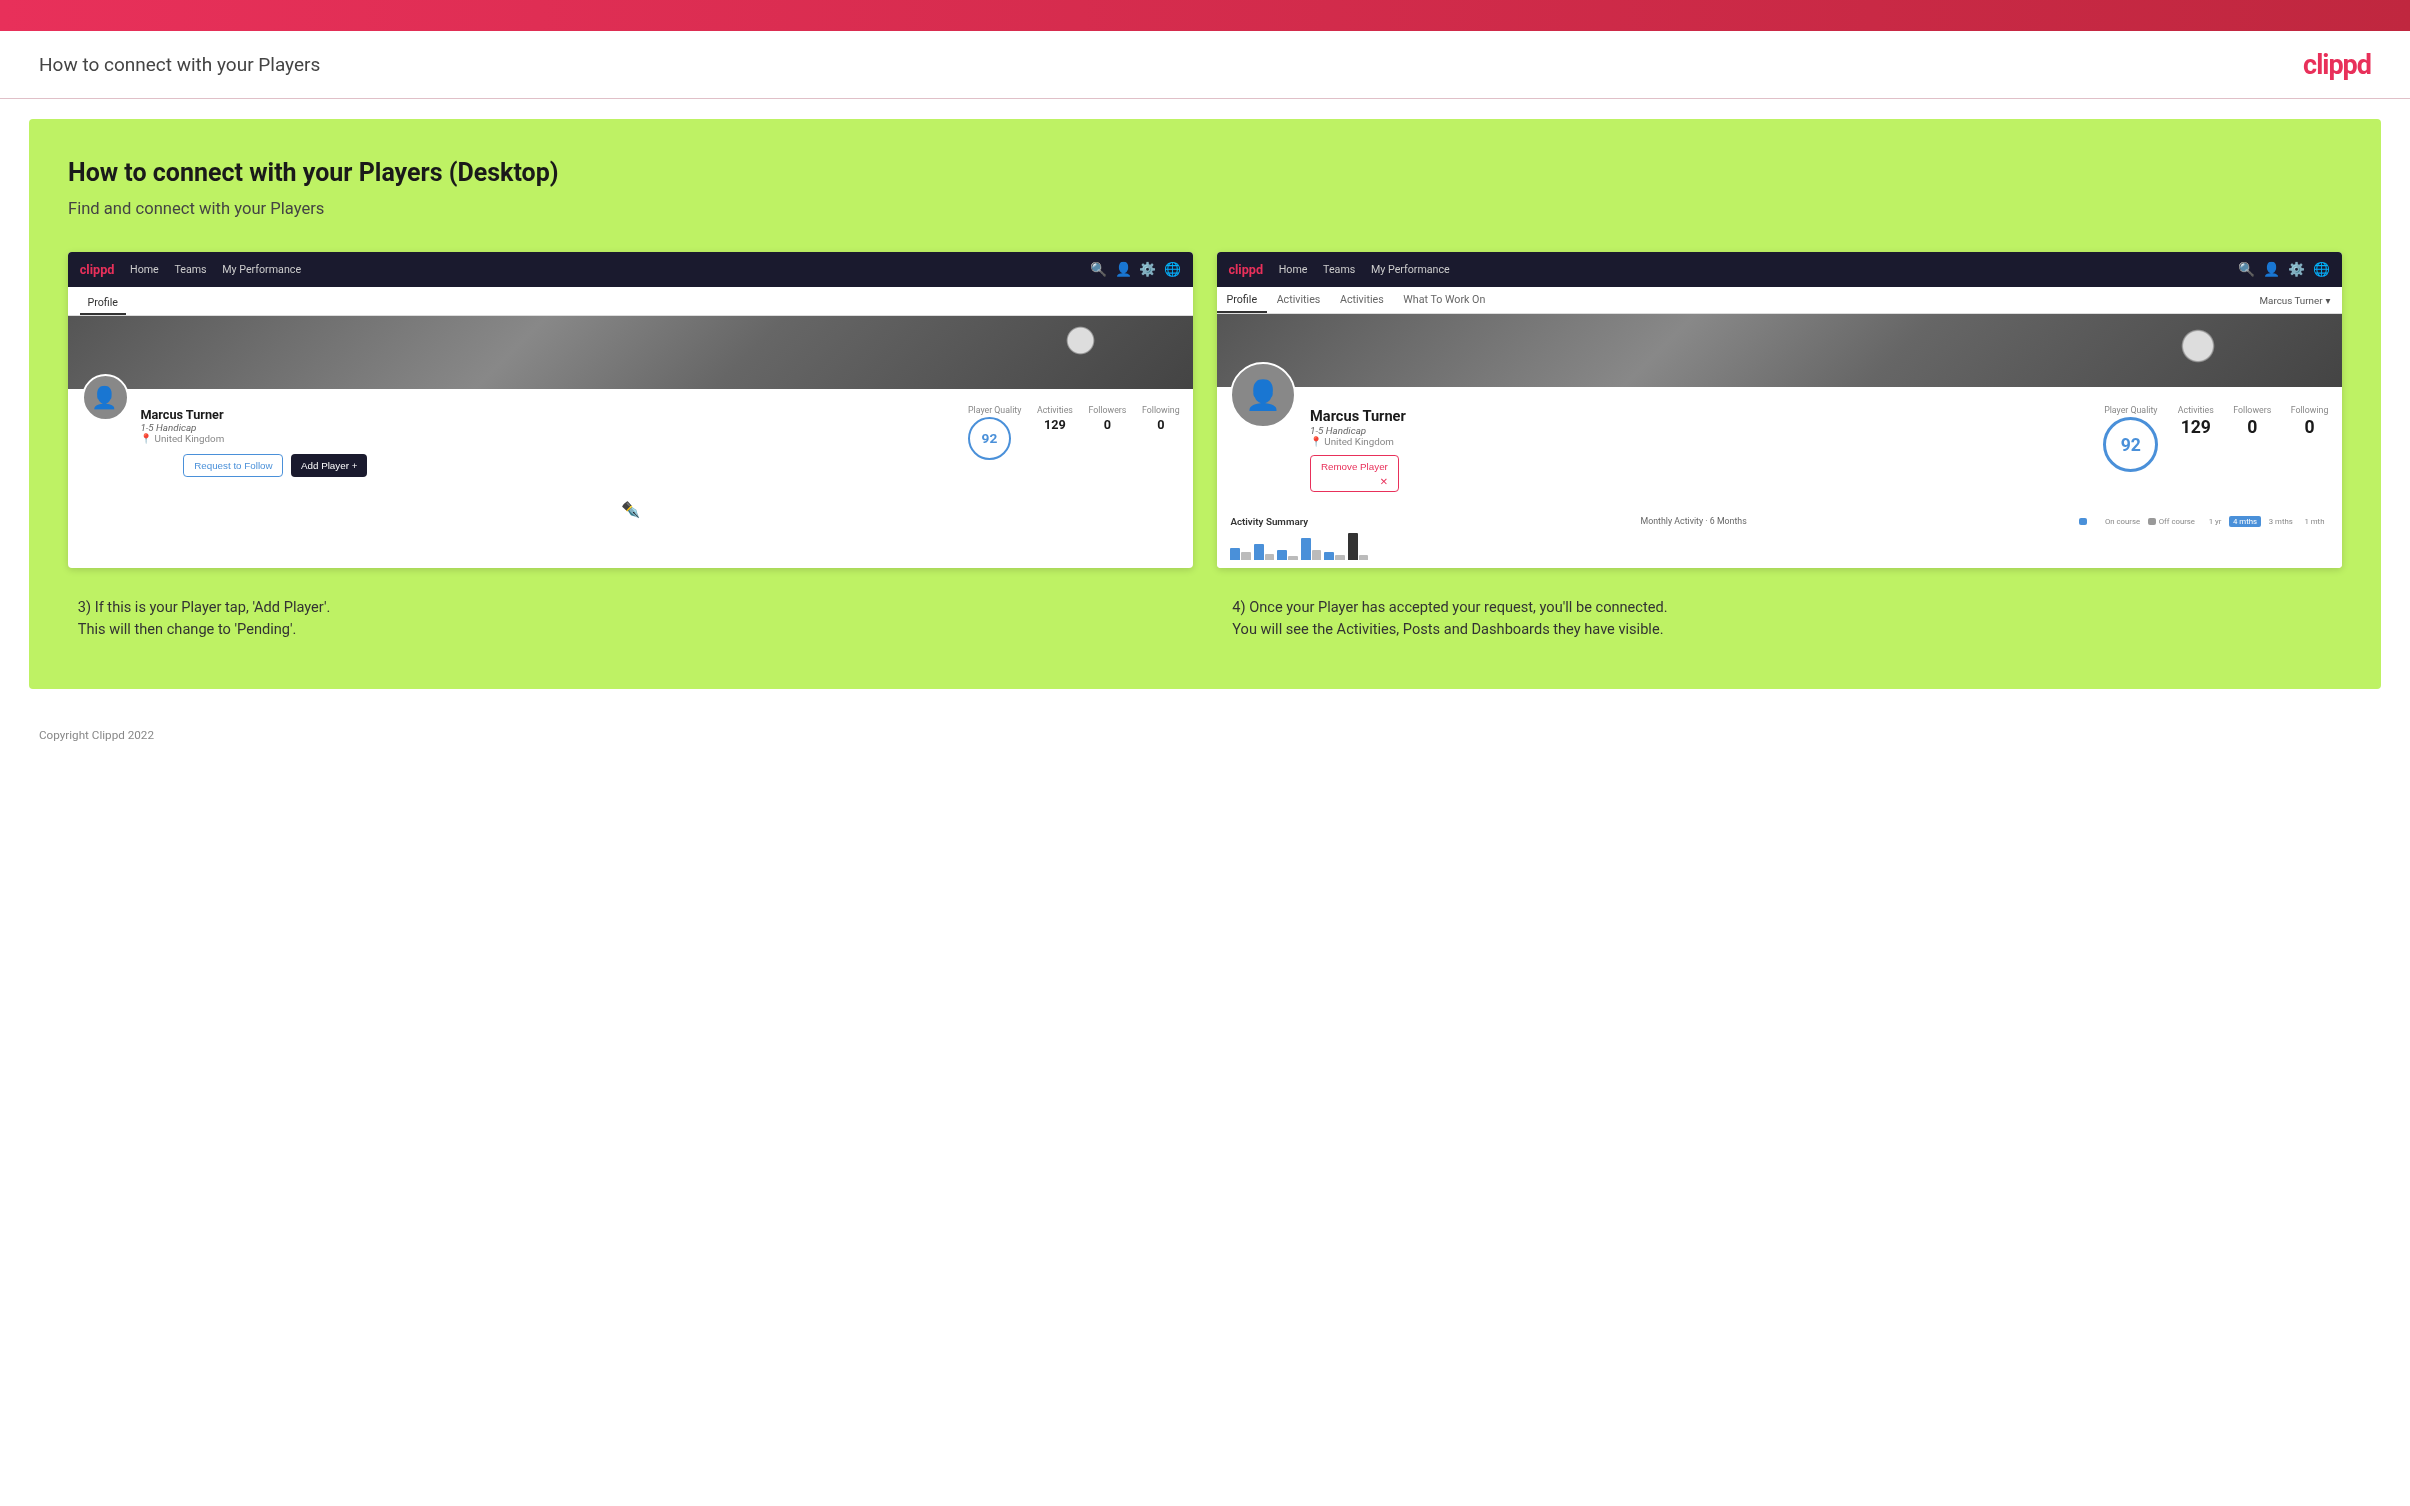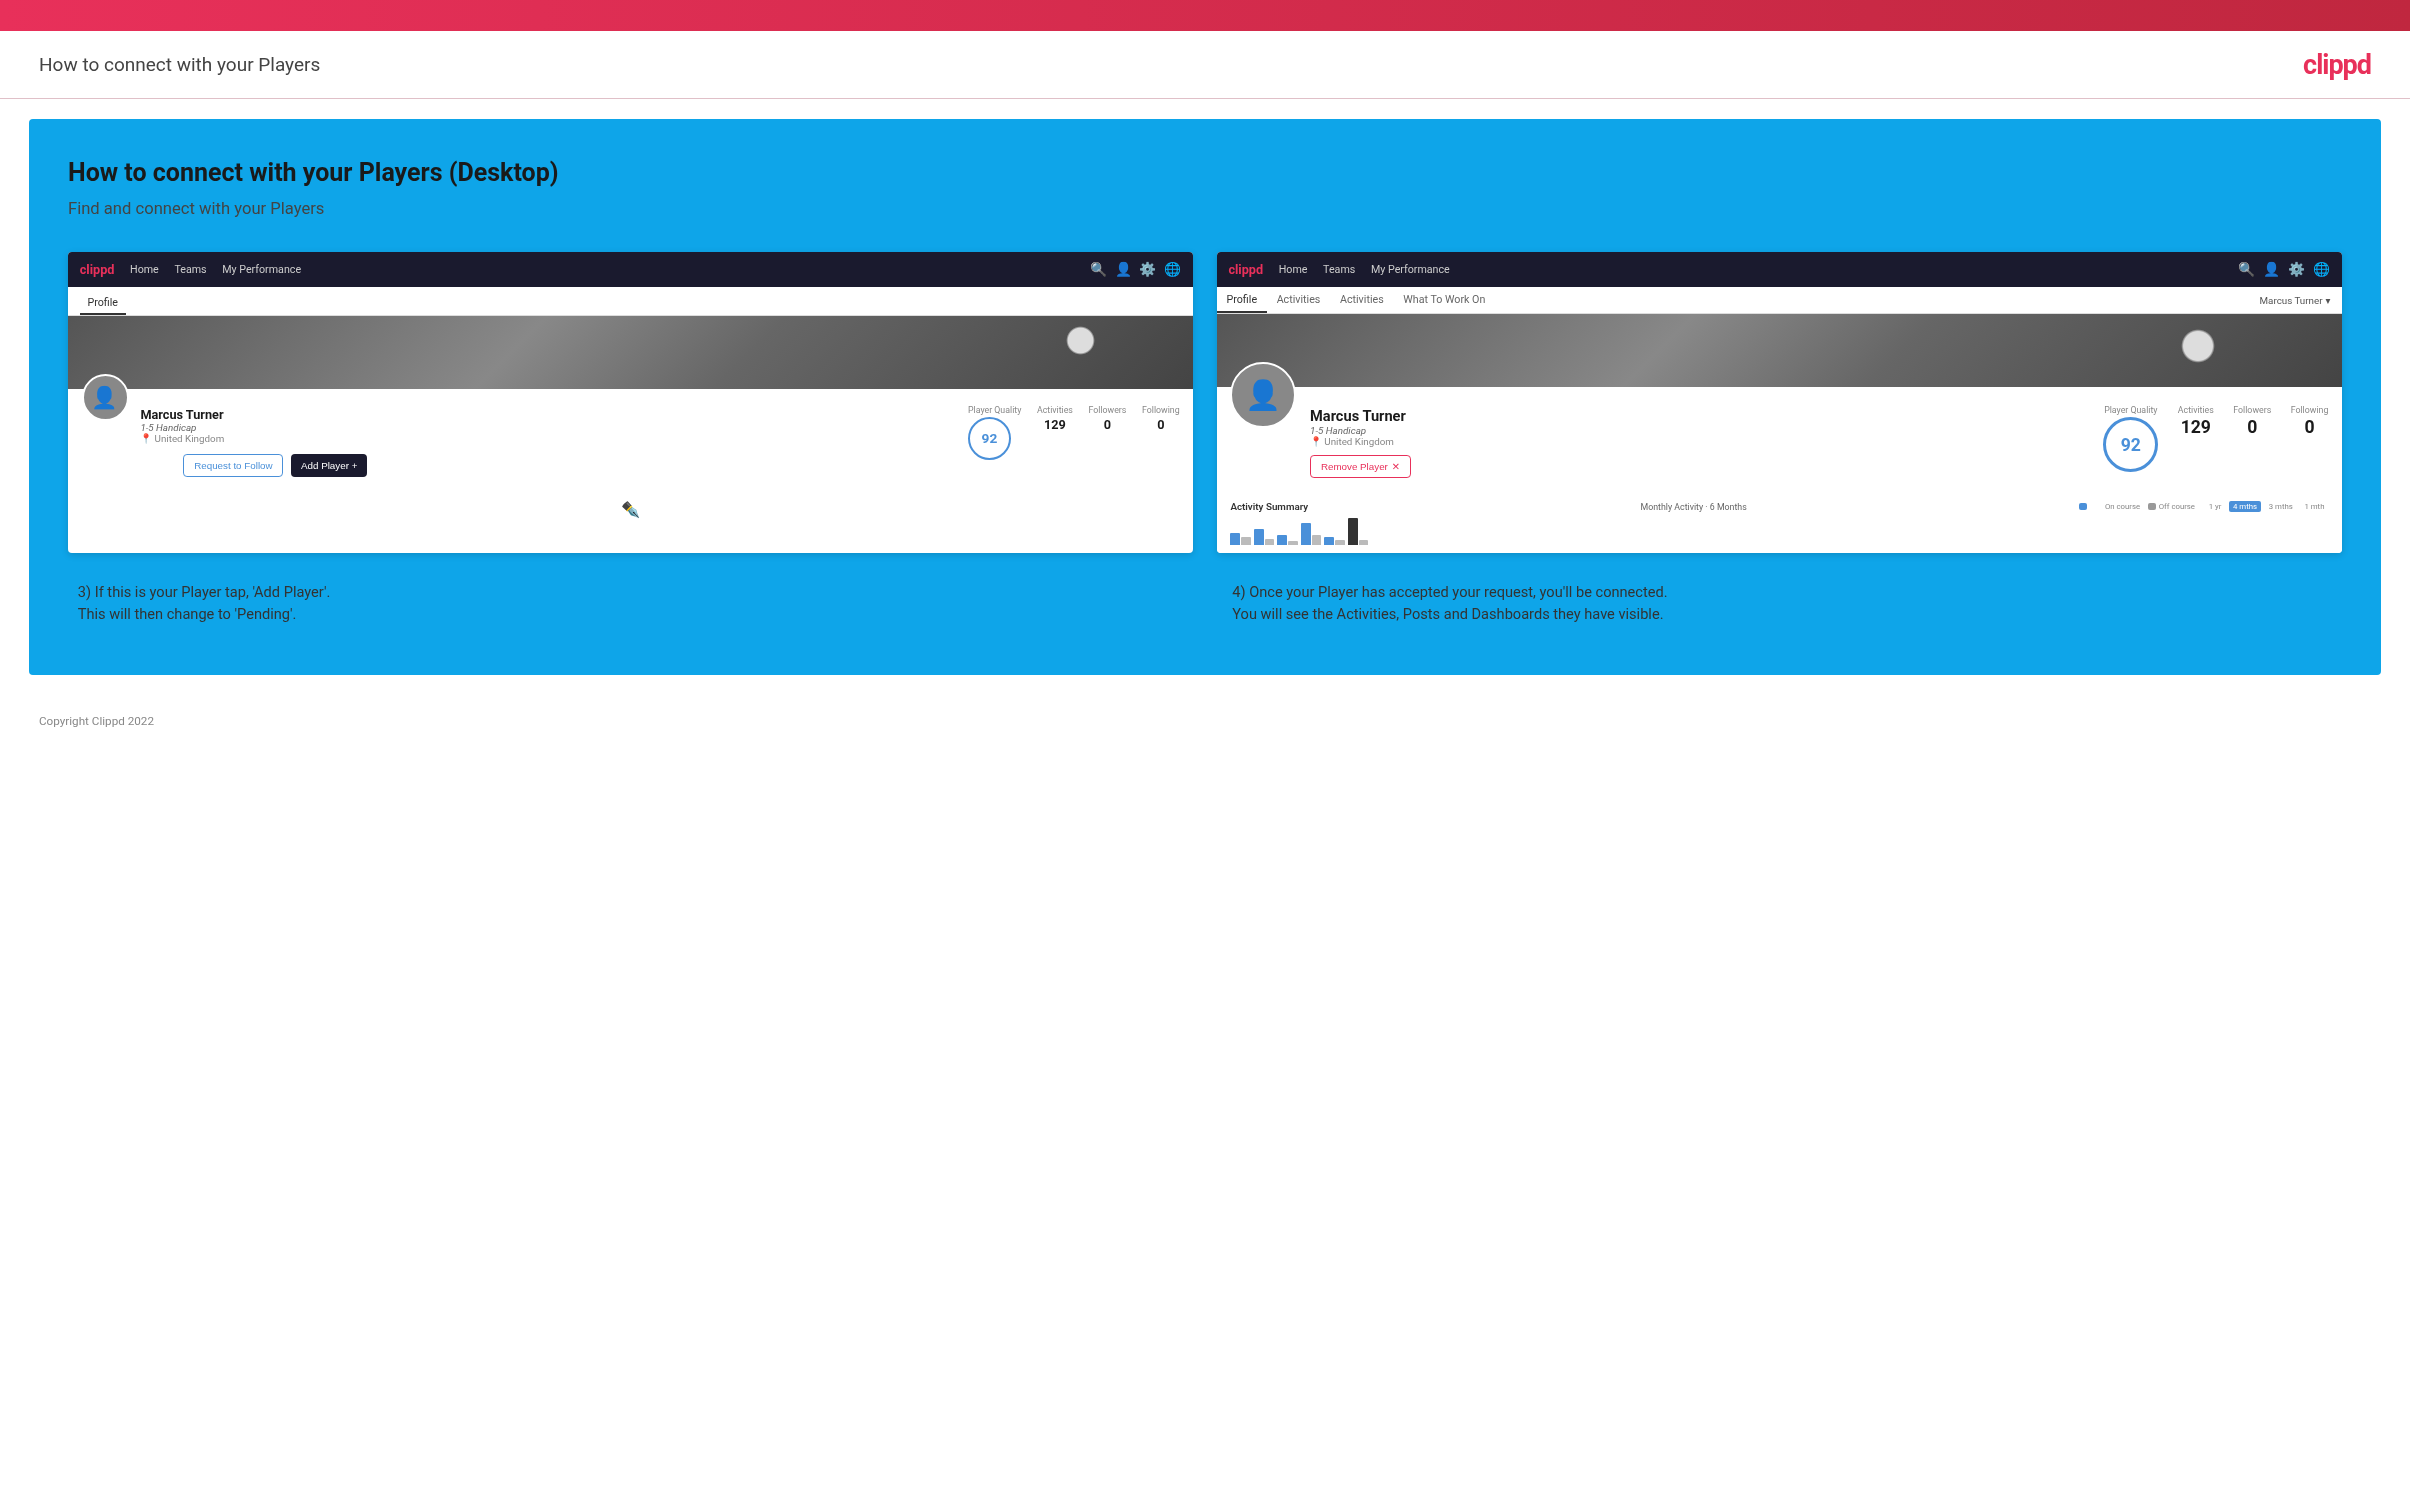--- a/index.html
+++ b/index.html
@@ -28,21 +28,21 @@
     }
 
     .logo {
       font-size: 27px;
       font-weight: 700;
       color: #e8305a;
       letter-spacing: -1px;
     }
 
     .main-content {
-      background: #0ea5e9;
+      background: #bef264;
       margin: 19.5px 29px;
       padding: 39px 39px 49px;
       border-radius: 3.9px;
     }
 
     .page-title {
       font-size: 25px;
       font-weight: 700;
       color: #1a1a1a;
       margin-bottom: 7.8px;
@@ -285,20 +285,21 @@
       background: #fff;
       border: 1px solid #e8305a;
       color: #e8305a;
       padding: 4.9px 9.8px;
       font-size: 9.8px;
       border-radius: 3.9px;
       cursor: pointer;
       display: flex;
       align-items: flex-end;
       gap: 3.9px;
+      flex-direction: column;
     }
 
     .scroll-indicator {
       height: 39px;
       display: flex;
       align-items: center;
       justify-content: center;
       color: #bbb;
     }
 

